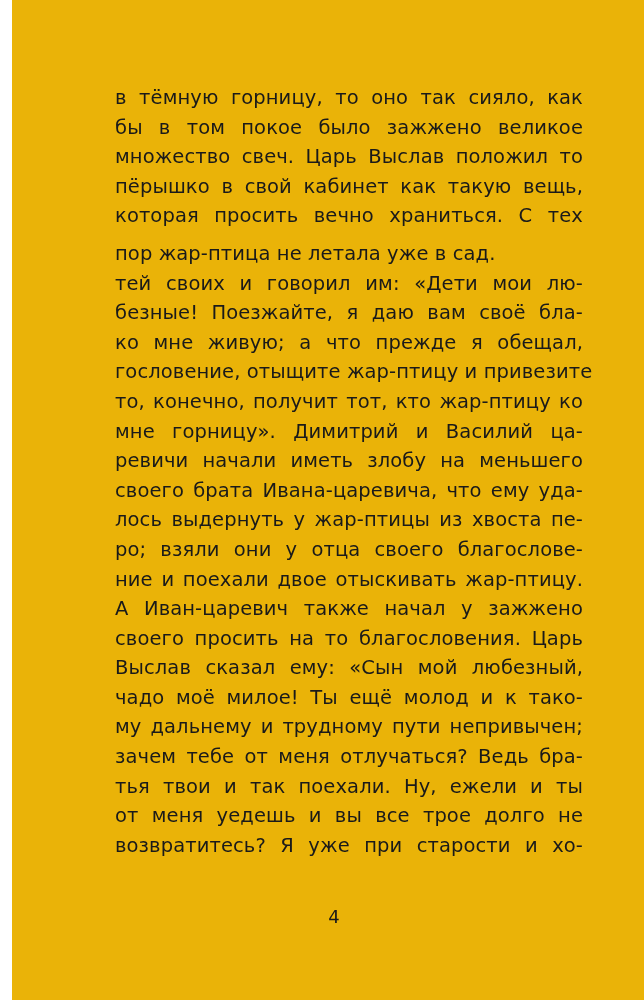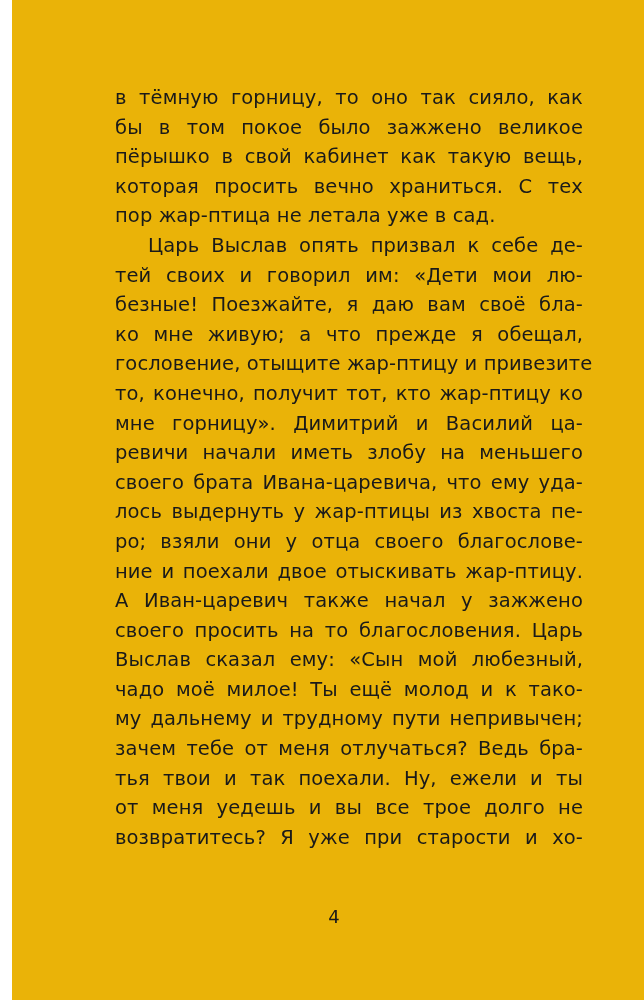--- a/index.html
+++ b/index.html
@@ -33,20 +33,21 @@
     height: 29.6px;
     line-height: 29.6px;
     font-size: 19.5px;
     white-space: nowrap;
     text-align: justify;
     text-align-last: justify;
     letter-spacing: 0.1px;
   }
   .line.last {
     text-align-last: left;
+    margin-top: 8px;
   }
   .line.indent {
     padding-left: 33px;
   }
   .page-number {
     position: absolute;
     left: 0;
     width: 644px;
     top: 906px;
     text-align: center;
@@ -55,25 +56,25 @@
   }
 </style>
 </head>
 <body>
 
 <div class="page">
   <div class="text-block">
 
     <span class="line">в тёмную горницу, то оно так сияло, как</span>
     <span class="line">бы в том покое было зажжено великое</span>
+    <span class="line">множество свеч. Царь Выслав положил то</span>
     <span class="line">пёрышко в свой кабинет как такую вещь,</span>
     <span class="line">которая просить вечно храниться. С тех</span>
     <span class="line last">пор жар-птица не летала уже в сад.</span>
 
-    <span class="line indent">Царь Выслав опять призвал к себе де-</span>
     <span class="line">тей своих и говорил им: «Дети мои лю-</span>
     <span class="line">безные! Поезжайте, я даю вам своё бла-</span>
     <span class="line">ко мне живую; а что прежде я обещал,</span>
     <span class="line">гословение, отыщите жар-птицу и привезите</span>
     <span class="line">то, конечно, получит тот, кто жар-птицу ко</span>
     <span class="line">мне горницу». Димитрий и Василий ца-</span>
     <span class="line">ревичи начали иметь злобу на меньшего</span>
     <span class="line">своего брата Ивана-царевича, что ему уда-</span>
     <span class="line">лось выдернуть у жар-птицы из хвоста пе-</span>
     <span class="line">ро; взяли они у отца своего благослове-</span>

